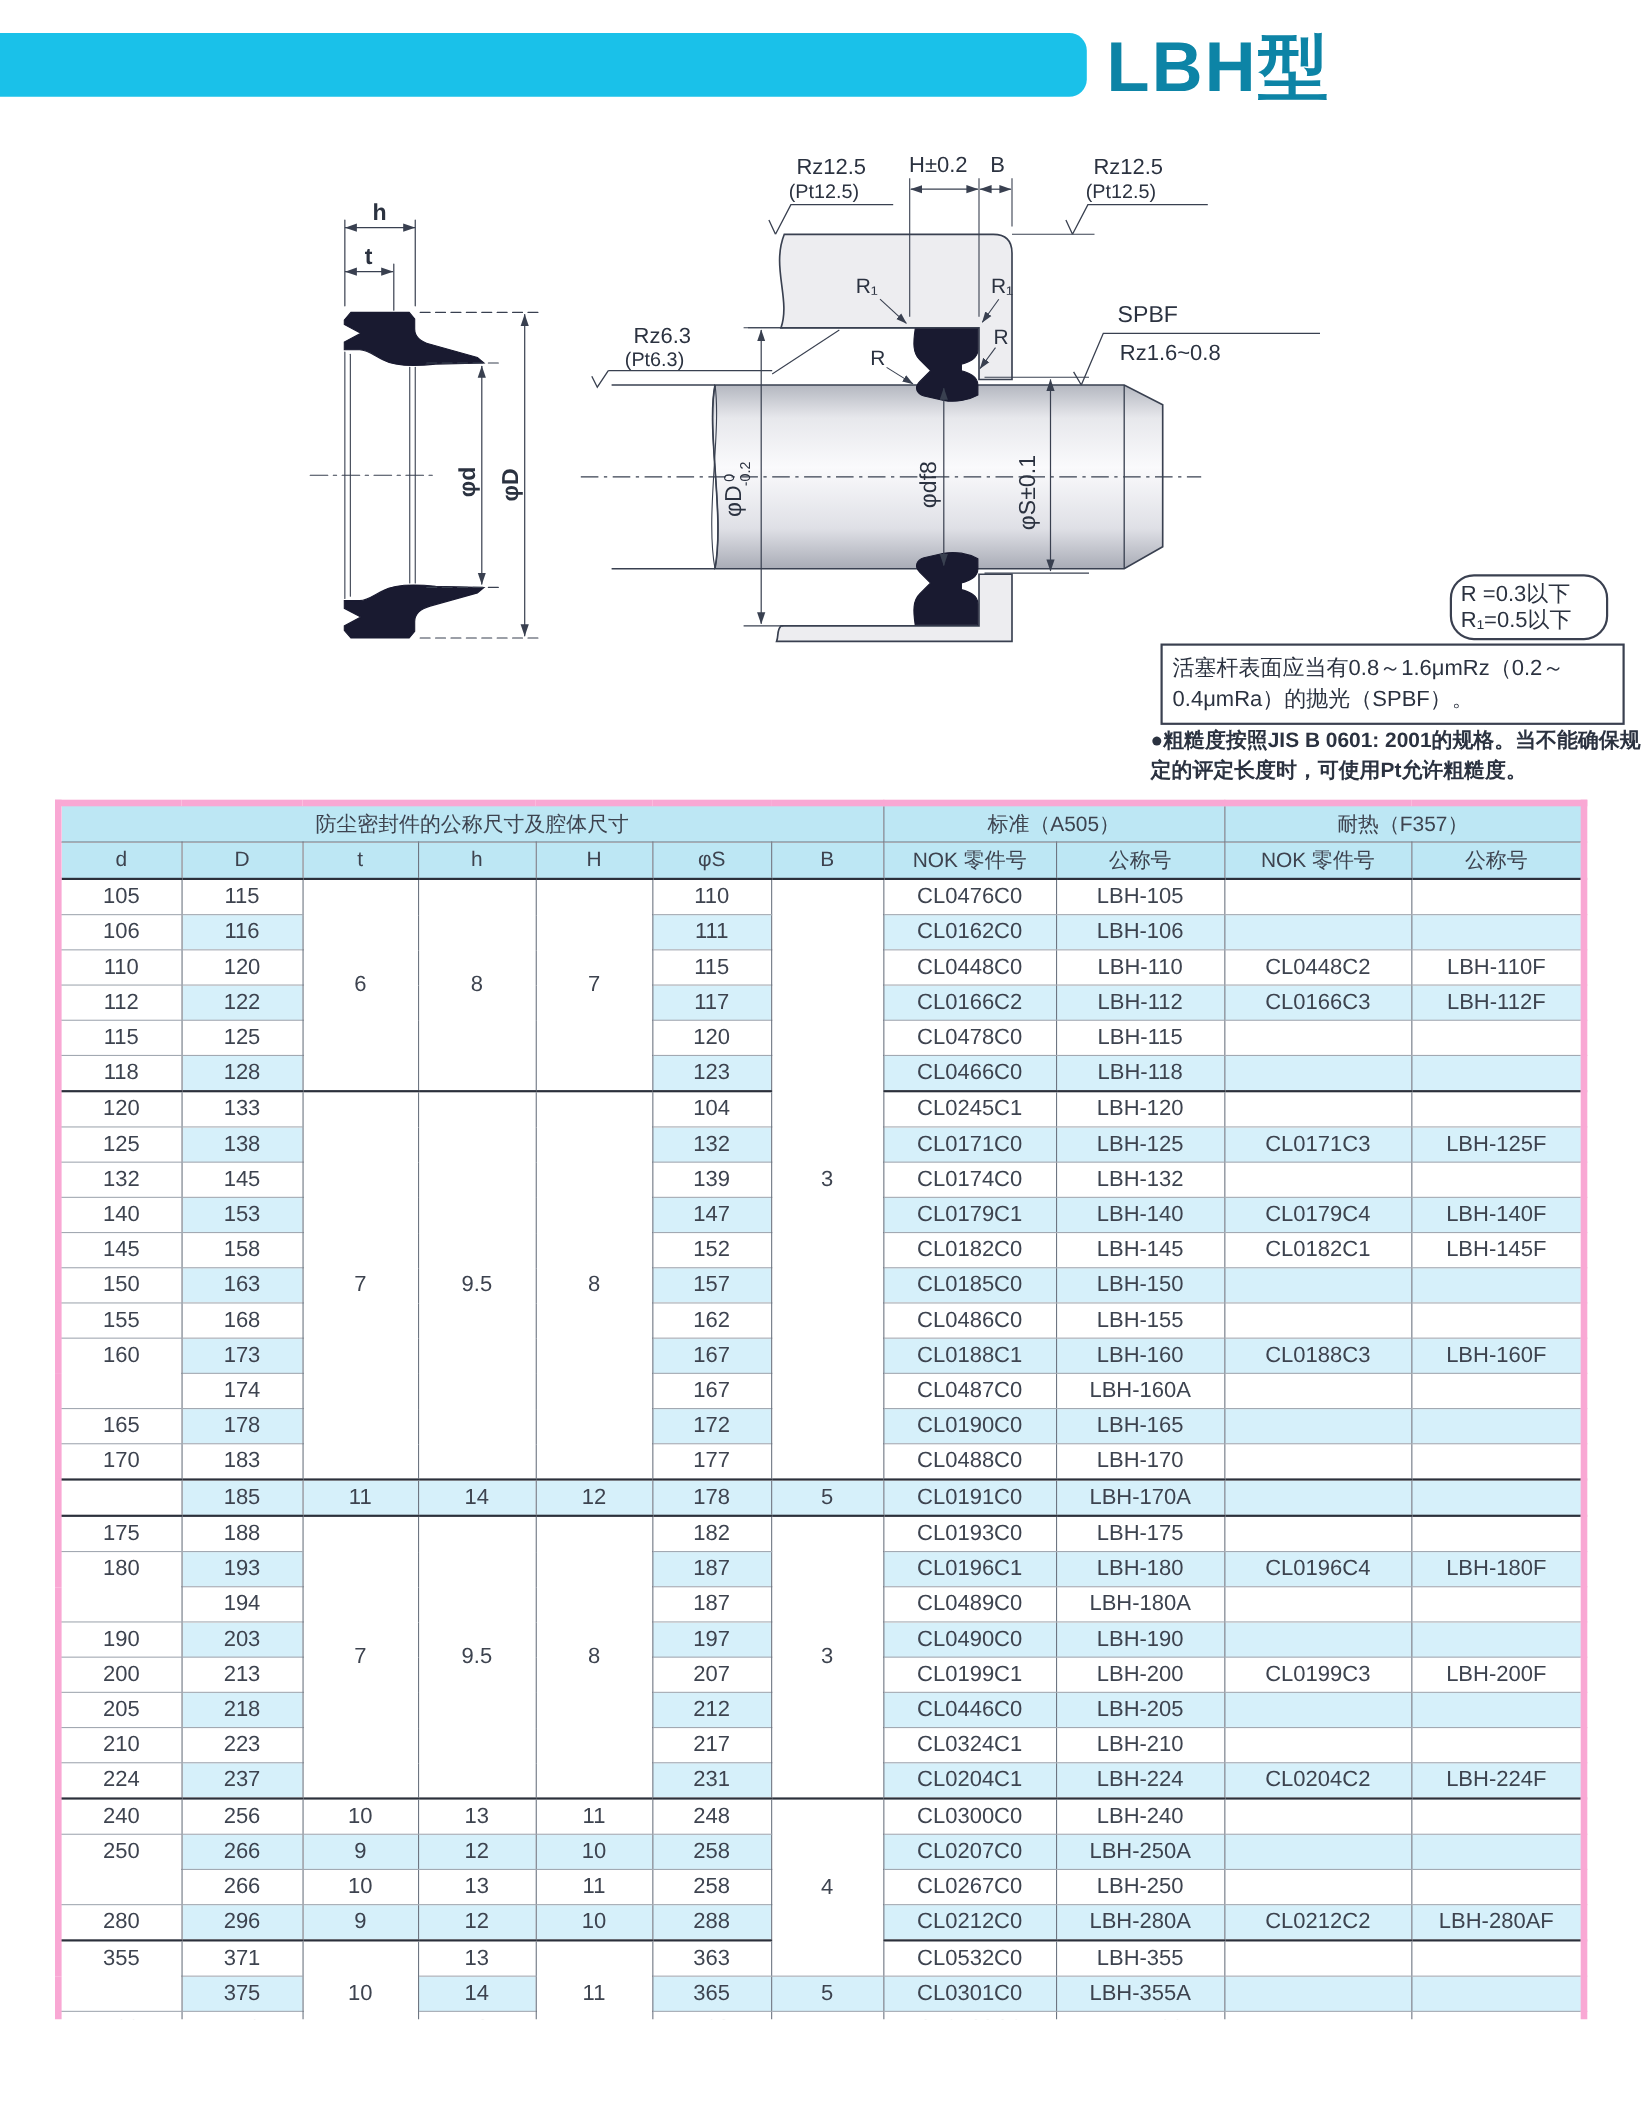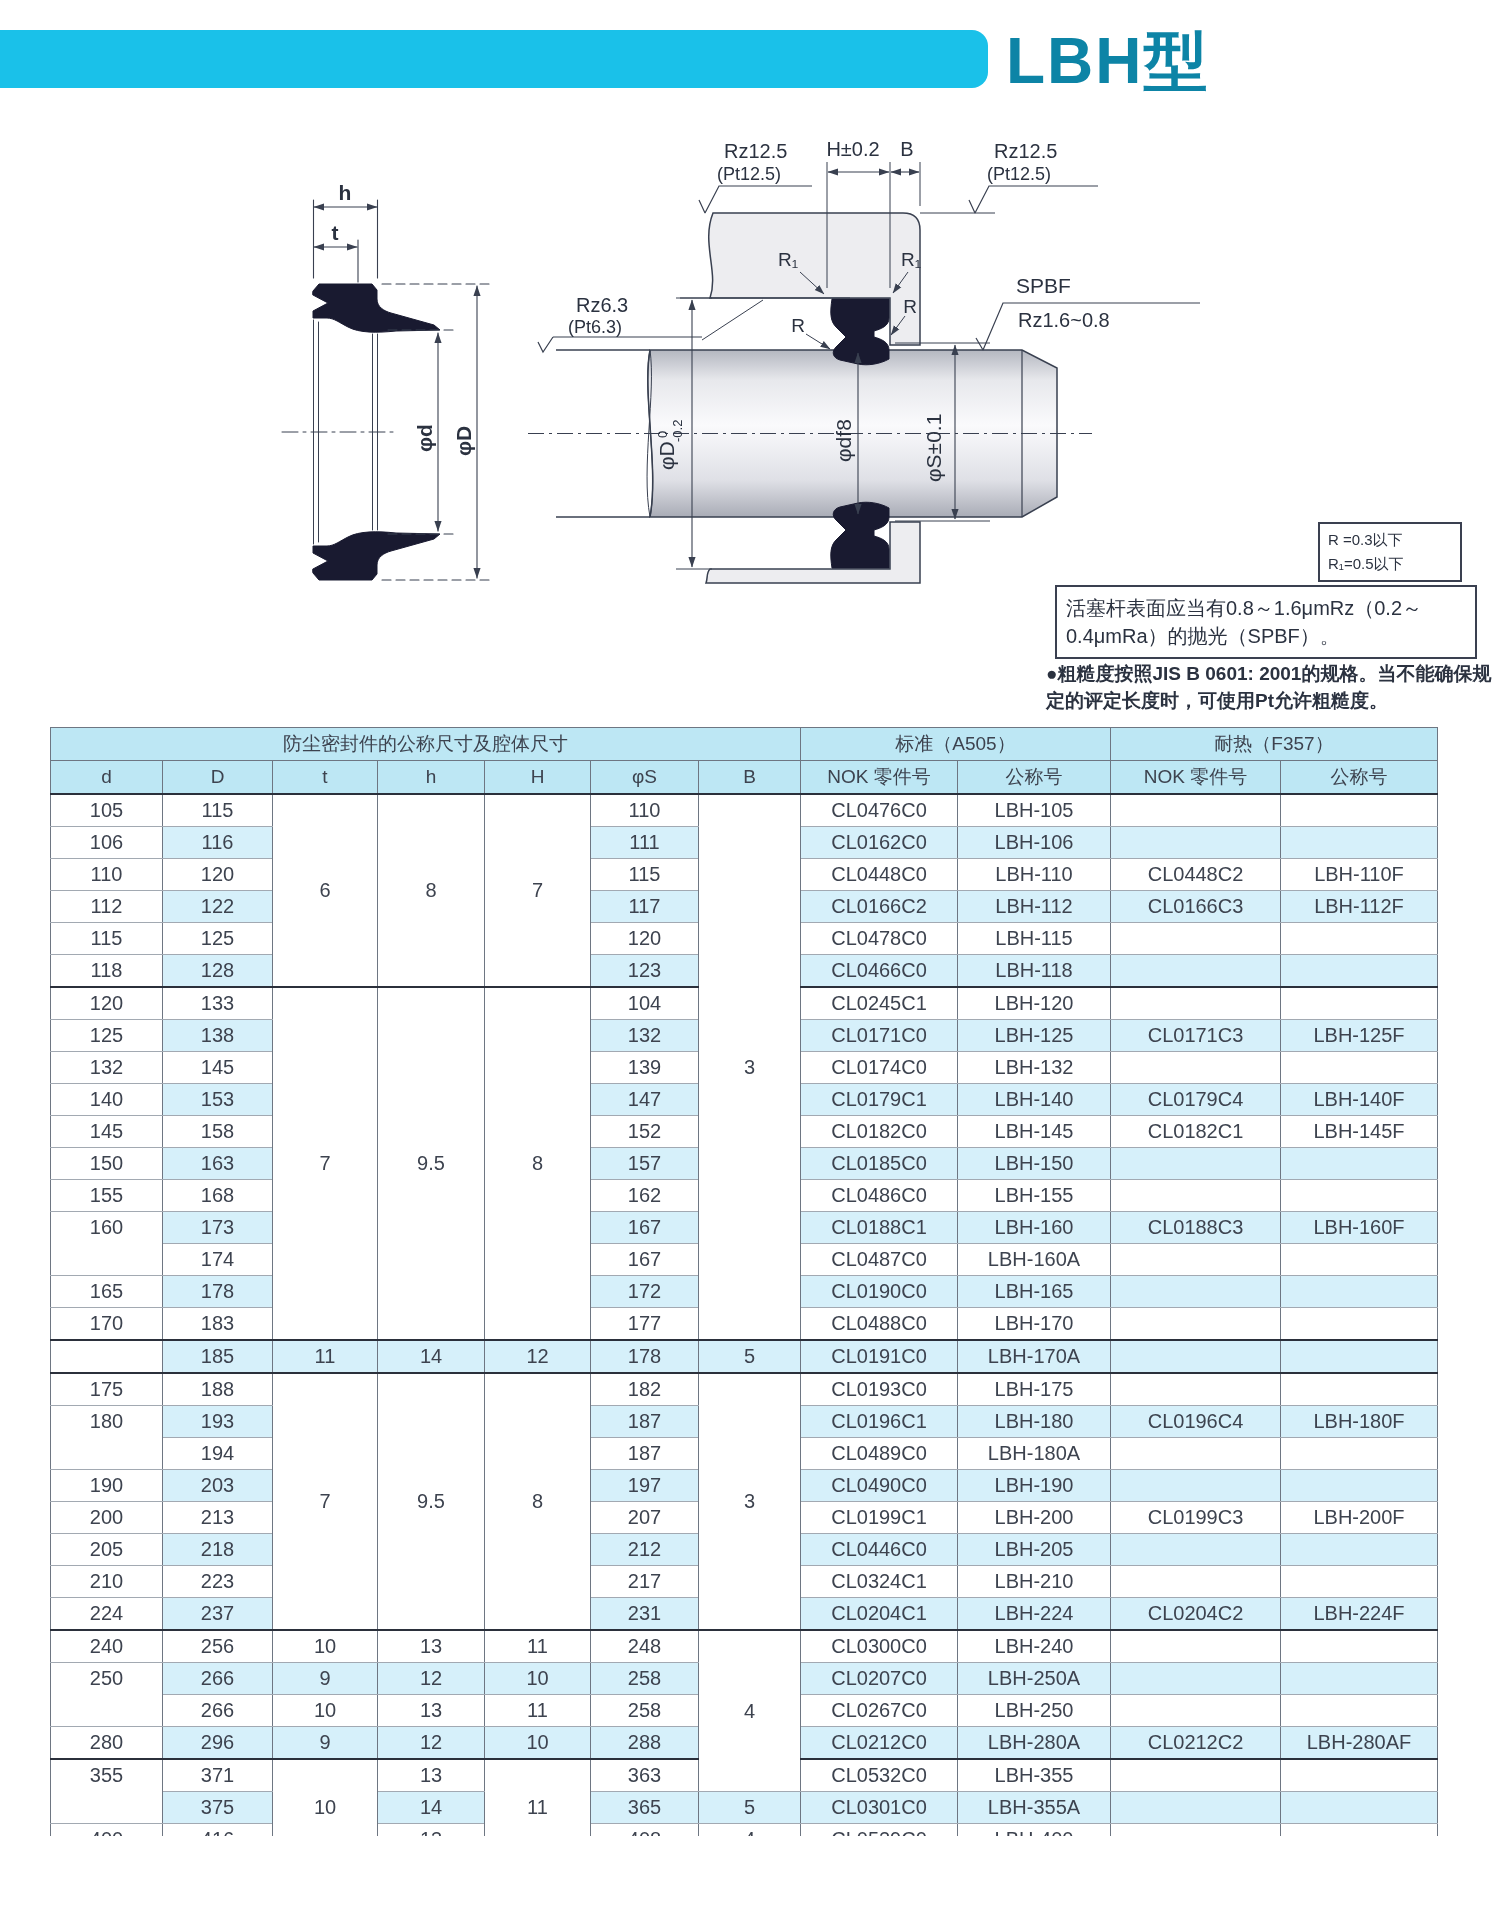--- a/index.html
+++ b/index.html
@@ -11,28 +11,28 @@
              background:var(--accent);border-radius:0 16px 16px 0;}
   #pagetitle{position:absolute;left:1006px;top:18px;font-size:64px;font-weight:bold;
              color:var(--title);letter-spacing:2px;white-space:nowrap;}
 
   
   #drawing{position:absolute;left:150px;top:110px;}
   svg text{font-family:"Liberation Sans","DejaVu Sans",sans-serif;fill:#2b3240;}
 
   
   .notebox{position:absolute;border:2px solid #3a4050;background:#fff;color:#2b3240;}
-  #rbox{left:1318px;top:522px;width:124px;padding:4px 8px;font-size:15px;line-height:24px;white-space:nowrap;}
+  #rbox{left:1318px;top:522px;width:124px;padding:4px 8px;font-size:20px;line-height:24px;white-space:nowrap;border-radius:22px;}
   #spbfbox{left:1022px;top:585px;width:400px;padding:7px 9px;font-size:20px;line-height:28px;margin-left:33px;}
   #bulletnote{position:absolute;left:1022px;top:660px;width:450px;font-size:19px;line-height:27px;
               font-weight:700;color:#2b3240;margin-left:24px;}
 
   
   #tablewrap{position:absolute;left:50px;top:727px;}
-  table.tbl{border-collapse:collapse;table-layout:fixed;border:1px solid #f9a8d4;}
+  table.tbl{border-collapse:collapse;table-layout:fixed;border:6px solid #f9a8d4;}
   table.tbl th,table.tbl td{border-left:1px solid #6e7682;border-right:1px solid #6e7682;
        text-align:center;font-size:20px;color:#3d434f;overflow:hidden;white-space:nowrap;}
   table.tbl th{height:30px;background:var(--hdr);font-weight:500;font-size:19px;
        border-top:1px solid #6e7682;border-bottom:1px solid #6e7682;}
   table.tbl thead tr:last-child th{border-bottom:2px solid #2b303b;}
   table.tbl td{height:31px;line-height:31px;padding:0;
        border-top:1px solid #a2a9b2;border-bottom:1px solid #a2a9b2;}
   td.sh{background:var(--shade);}
   td.top{vertical-align:top;}
   tr.gb > td{border-bottom:2px solid #2b303b;}

